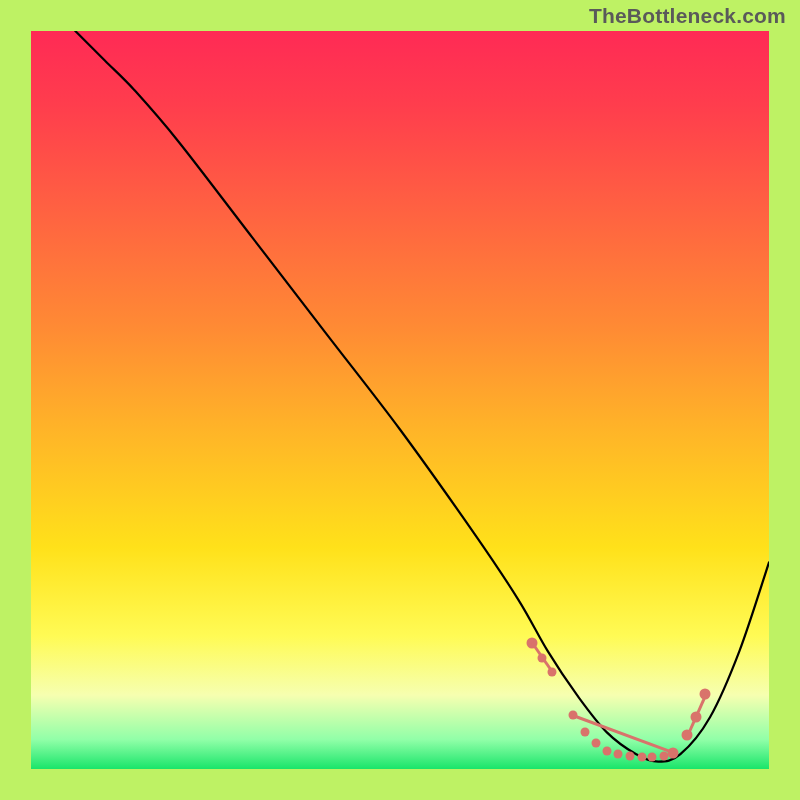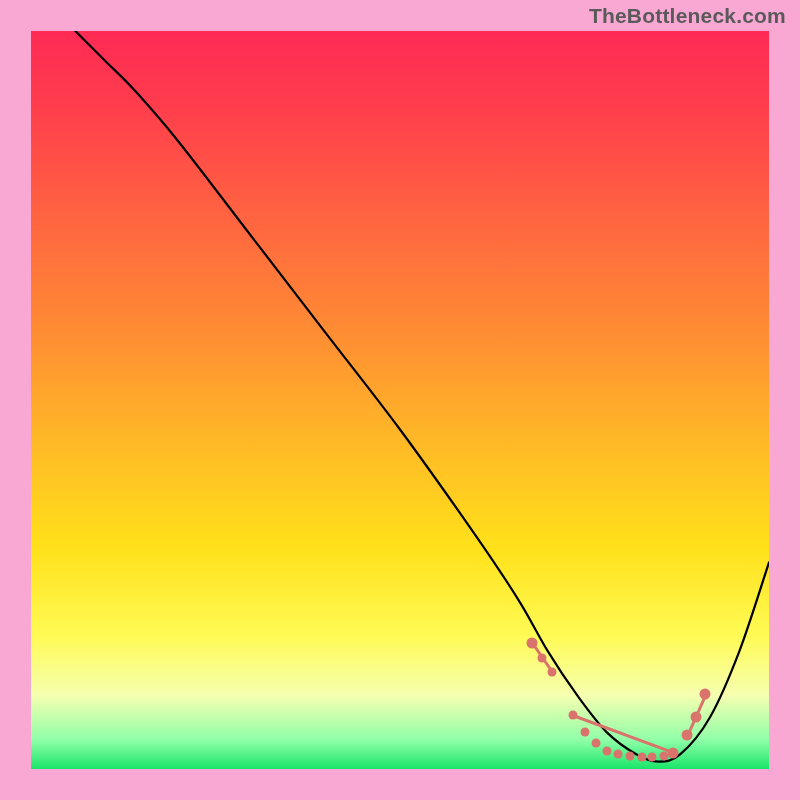--- a/index.html
+++ b/index.html
@@ -7,21 +7,21 @@
     width: 800px;
     height: 800px;
     background: #000;
     overflow: hidden;
     font-family: Arial, Helvetica, sans-serif;
   }
   .stage {
     position: relative;
     width: 800px;
     height: 800px;
-    background: #f9a8d4;
+    background: #bef264;
   }
   .watermark {
     position: absolute;
     top: 4px;
     right: 14px;
     font-size: 21px;
     font-weight: 600;
     color: #5a5a5a;
     letter-spacing: 0.2px;
     z-index: 50;

